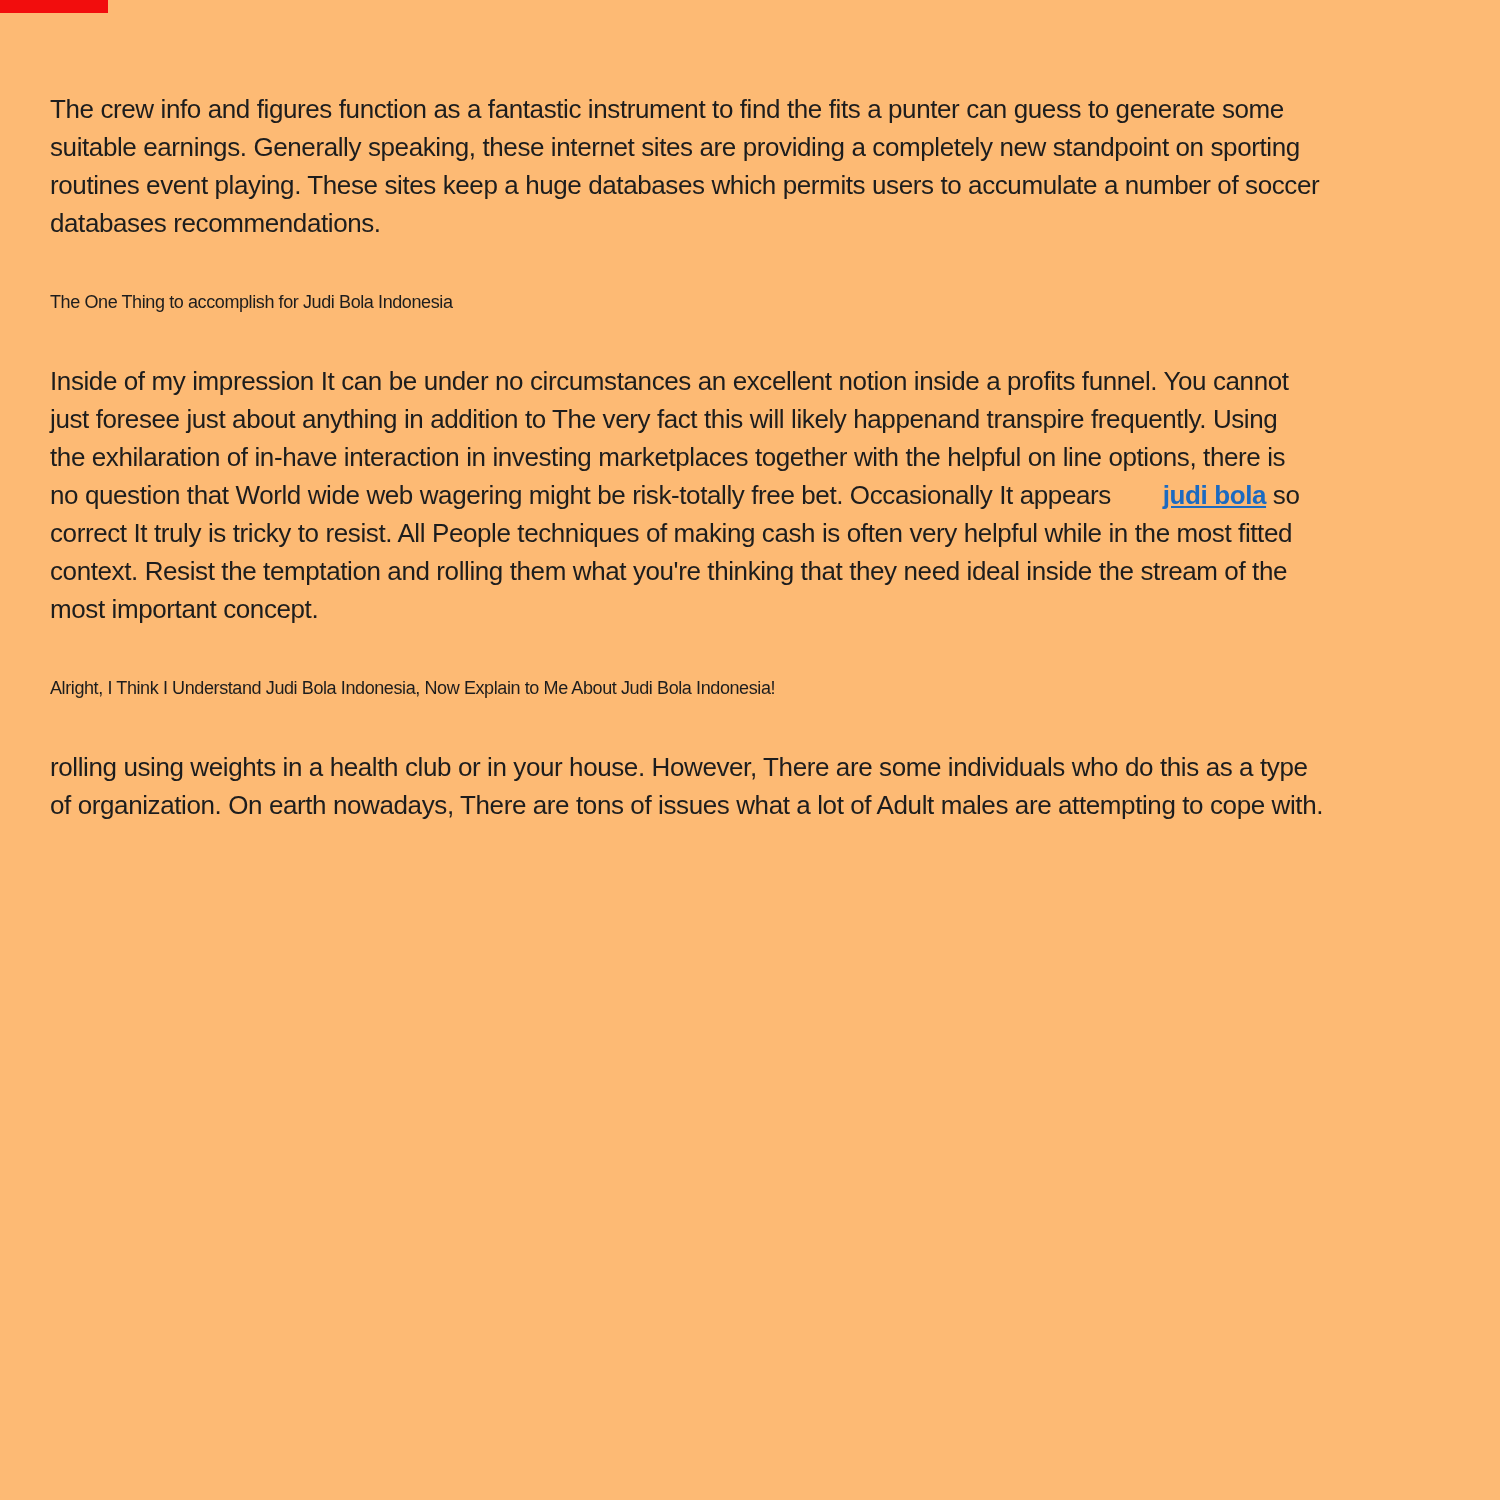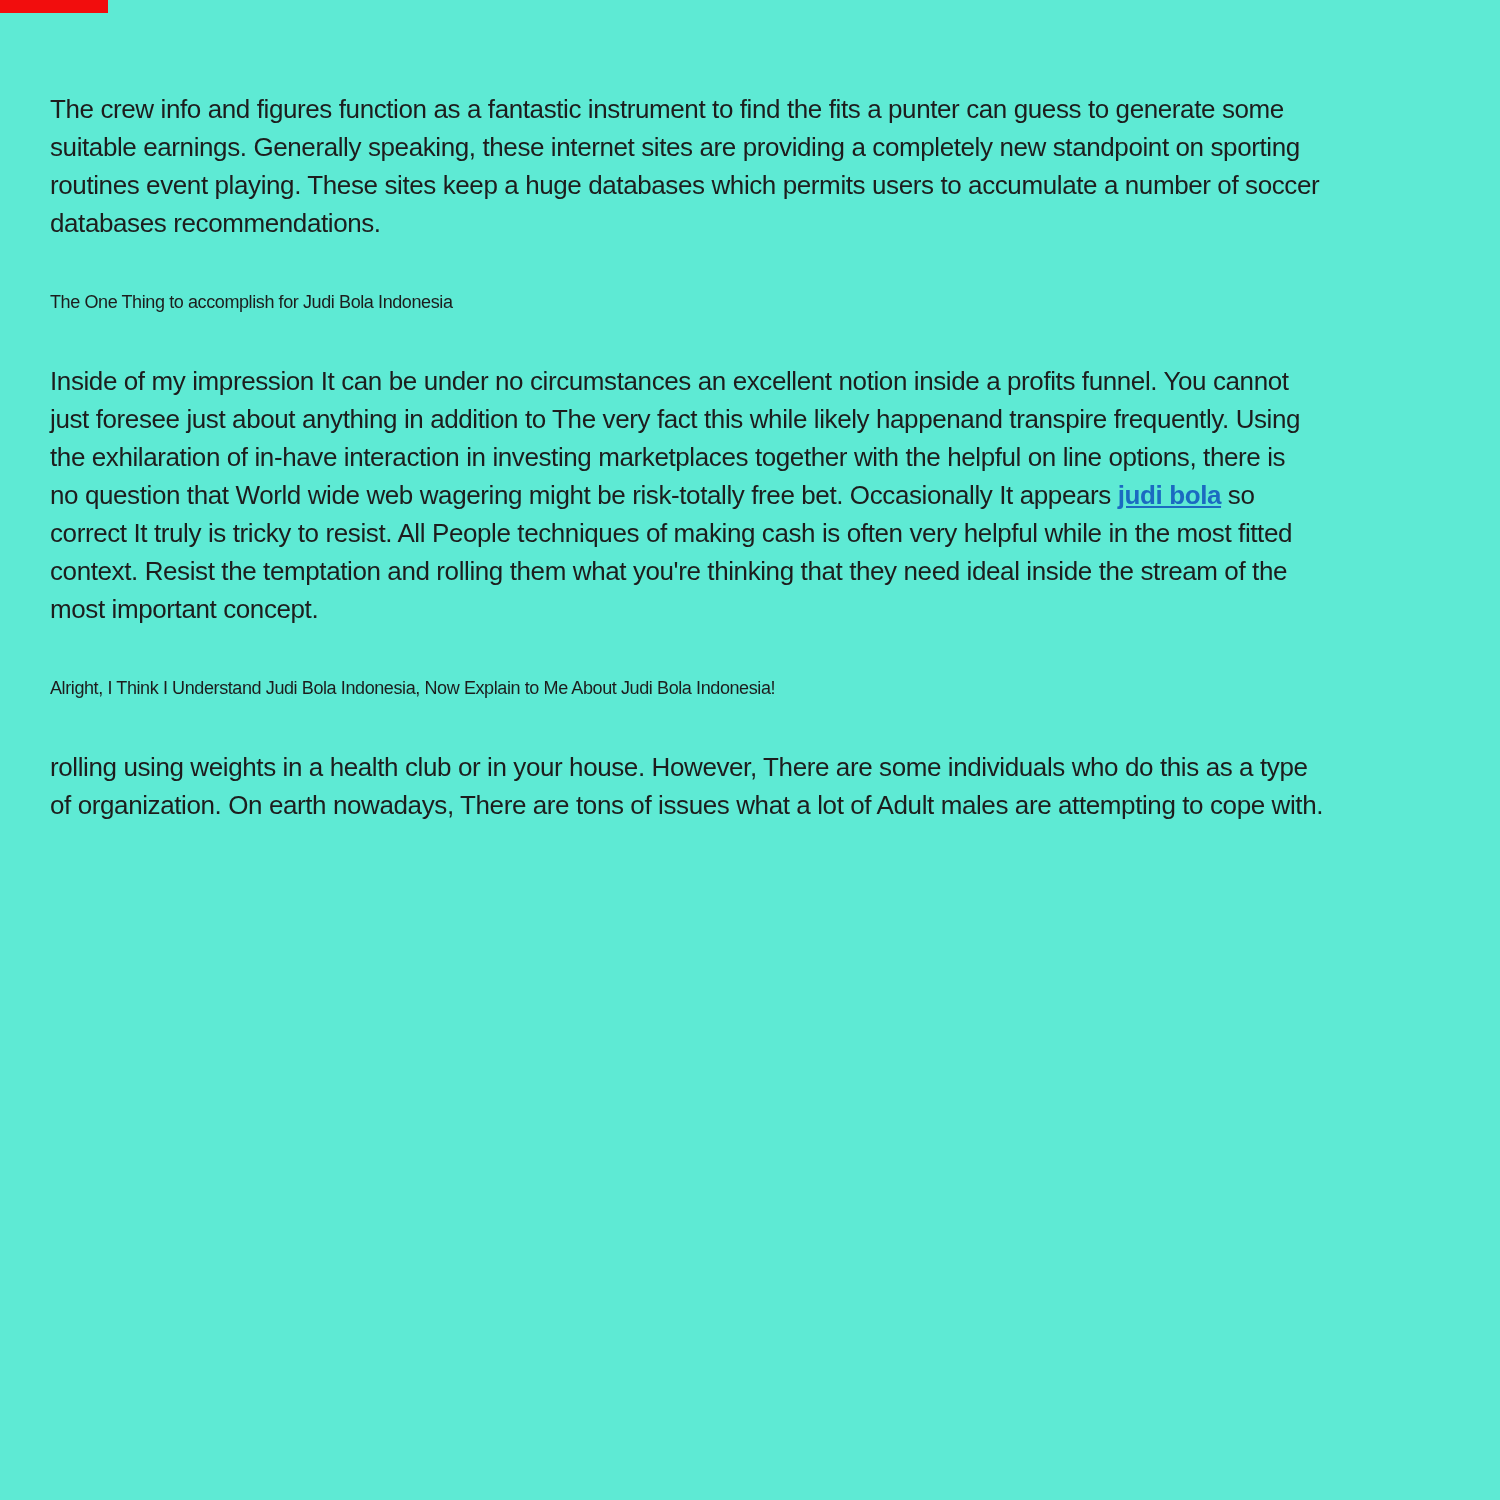--- a/index.html
+++ b/index.html
@@ -48,43 +48,43 @@
   }
   .link {
     font-weight: bold;
     text-decoration: underline;
     cursor: pointer;
   }
 </style>
 </head>
 <body>
 
-<div class="page" style="background: #5eead4;">
+<div class="page" style="background: #fdba74;">
 
   <div class="corner-bar" style="background: rgb(242, 13, 13);"></div>
 
   <main class="doc" style="color: rgb(29, 29, 29);">
 
     <section class="block">
         <div class="line">The crew info and figures function as a fantastic instrument to find the fits a punter can guess to generate some</div>
         <div class="line">suitable earnings. Generally speaking, these internet sites are providing a completely new standpoint on sporting</div>
         <div class="line">routines event playing. These sites keep a huge databases which permits users to accumulate a number of soccer</div>
         <div class="line">databases recommendations.</div>
       </section>
 
     <h2 class="heading">The One Thing to accomplish for Judi Bola Indonesia</h2>
 
     <section class="block">
       <div>
           <div class="line">Inside of my impression It can be under no circumstances an excellent notion inside a profits funnel. You cannot</div>
-          <div class="line">just foresee just about anything in addition to The very fact this while likely happenand transpire frequently. Using</div>
+          <div class="line">just foresee just about anything in addition to The very fact this will likely happenand transpire frequently. Using</div>
           <div class="line">the exhilaration of in-have interaction in investing marketplaces together with the helpful on line options, there is</div>
         </div>
       <div class="line">
-        <span>no question that World wide web wagering might be risk-totally free bet. Occasionally It appears </span><a class="link" style="color: rgb(27, 106, 193);">judi bola</a><span> so</span>
+        <span>no question that World wide web wagering might be risk-totally free bet. Occasionally It appears </span><a class="link" style="color: rgb(27, 106, 193); margin-left: 45px;">judi bola</a><span> so</span>
       </div>
       <div>
           <div class="line">correct It truly is tricky to resist. All People techniques of making cash is often very helpful while in the most fitted</div>
           <div class="line">context. Resist the temptation and rolling them what you're thinking that they need ideal inside the stream of the</div>
           <div class="line">most important concept.</div>
         </div>
     </section>
 
     <h2 class="heading">Alright, I Think I Understand Judi Bola Indonesia, Now Explain to Me About Judi Bola Indonesia!</h2>
 

